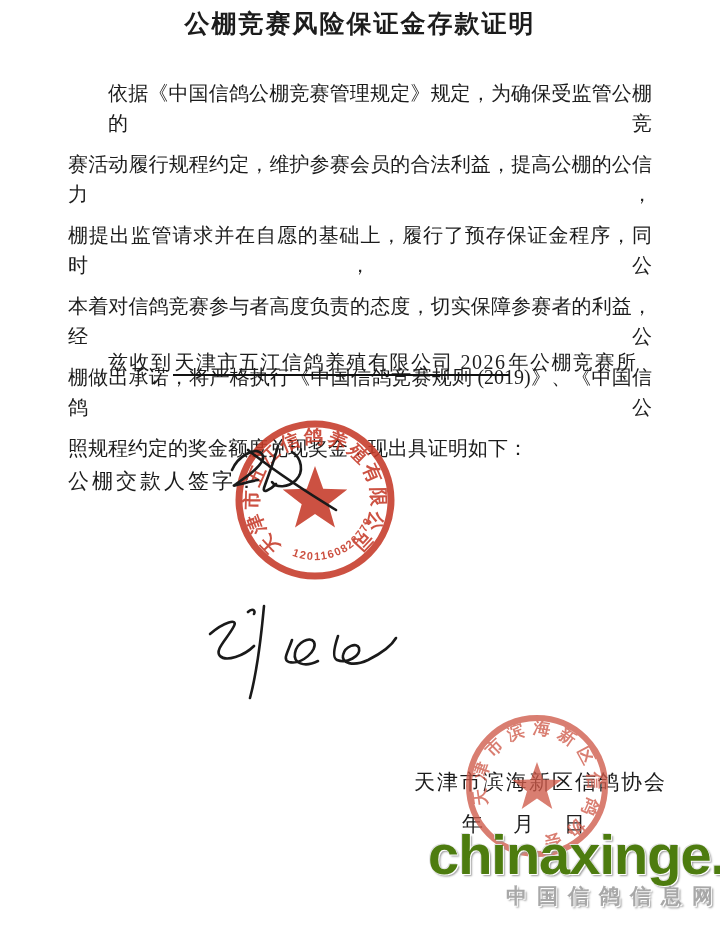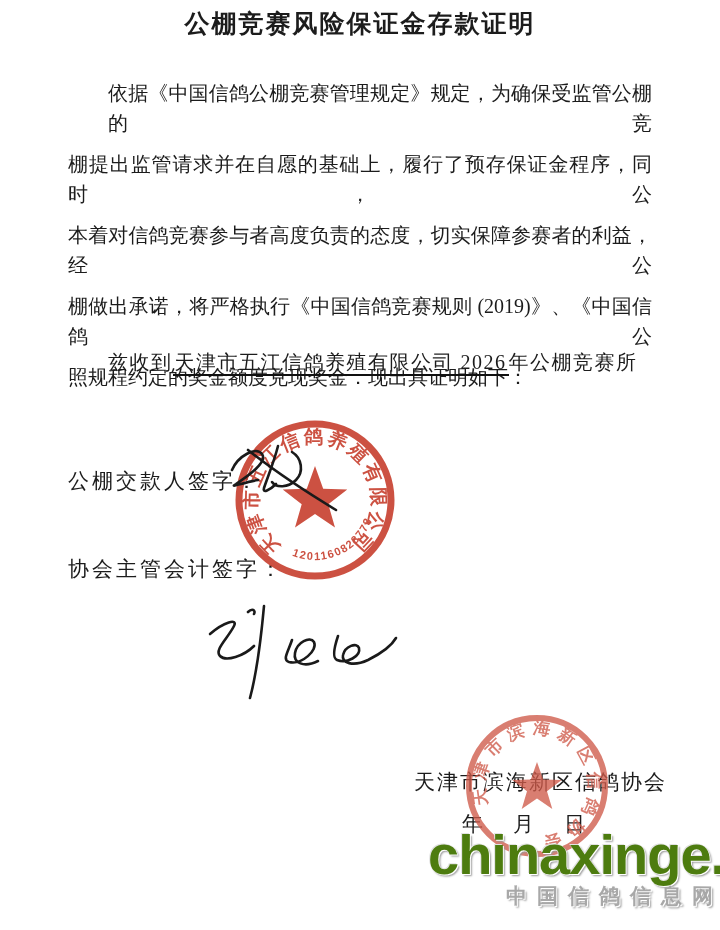--- a/index.html
+++ b/index.html
@@ -59,34 +59,34 @@
 </style>
 </head>
 <body>
 
 <div class="page">
 
   <div class="doc-title">公棚竞赛风险保证金存款证明</div>
 
   <div class="para1">
     <div class="p1-line indent">依据《中国信鸽公棚竞赛管理规定》规定，为确保受监管公棚的竞</div>
+    <div class="p1-line">赛活动履行规程约定，维护参赛会员的合法利益，提高公棚的公信力，</div>
     <div class="p1-line">棚提出监管请求并在自愿的基础上，履行了预存保证金程序，同时，公</div>
     <div class="p1-line">本着对信鸽竞赛参与者高度负责的态度，切实保障参赛者的利益，经公</div>
     <div class="p1-line">棚做出承诺，将严格执行《中国信鸽竞赛规则 (2019)》、《中国信鸽公</div>
     <div class="p1-line last">照规程约定的奖金额度兑现奖金．现出具证明如下：</div>
   </div>
 
   <div class="para2">
     <div class="p2-line1">
       <span>兹收到</span><span class="u-fill">天津市五江信鸽养殖有限公司 2026</span><span>年公棚竞赛所</span>
     </div>
   </div>
 
   <div class="sig-label payer">公棚交款人签字：</div>
-  <div class="sig-label accountant">协会主管会计签字：</div>
 
   <div class="footer-org">天津市滨海新区信鸽协会</div>
   <div class="footer-date">
     <span>年</span>
     <span>月</span>
     <span>日</span>
   </div>
 
   <svg class="stamp company" width="176" height="176" viewBox="0 0 176 176">
     <circle cx="88" cy="88" r="76" fill="none" stroke="#c63a28" stroke-width="7"></circle>

